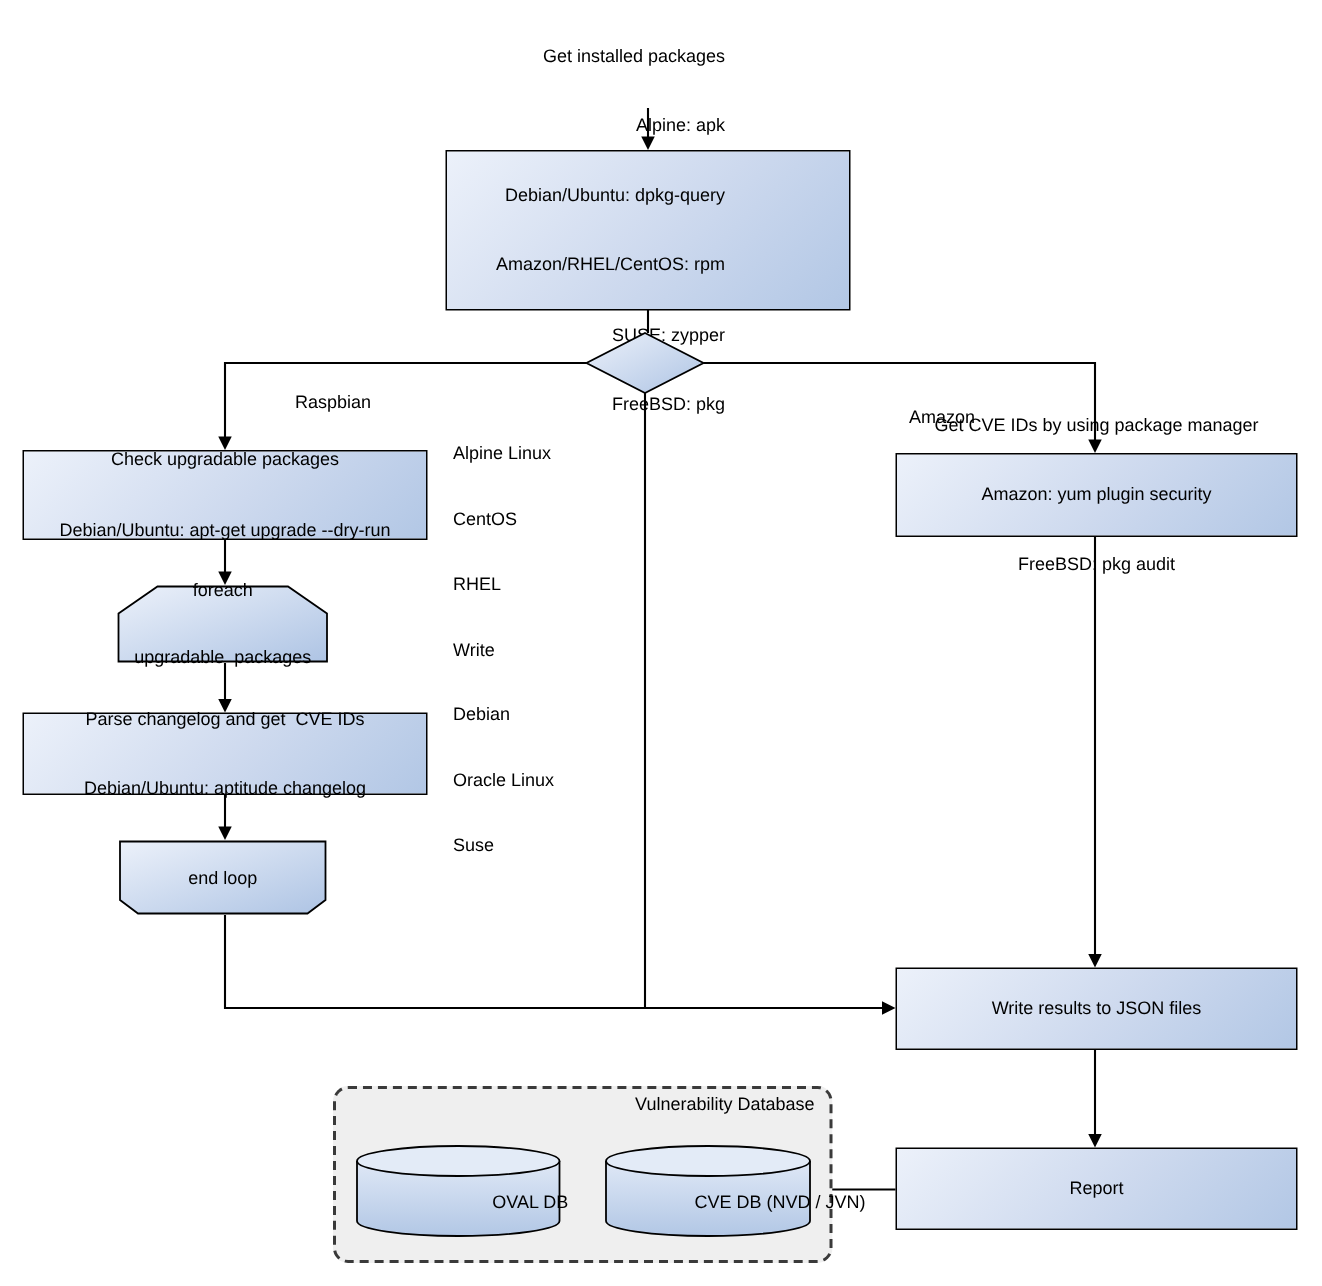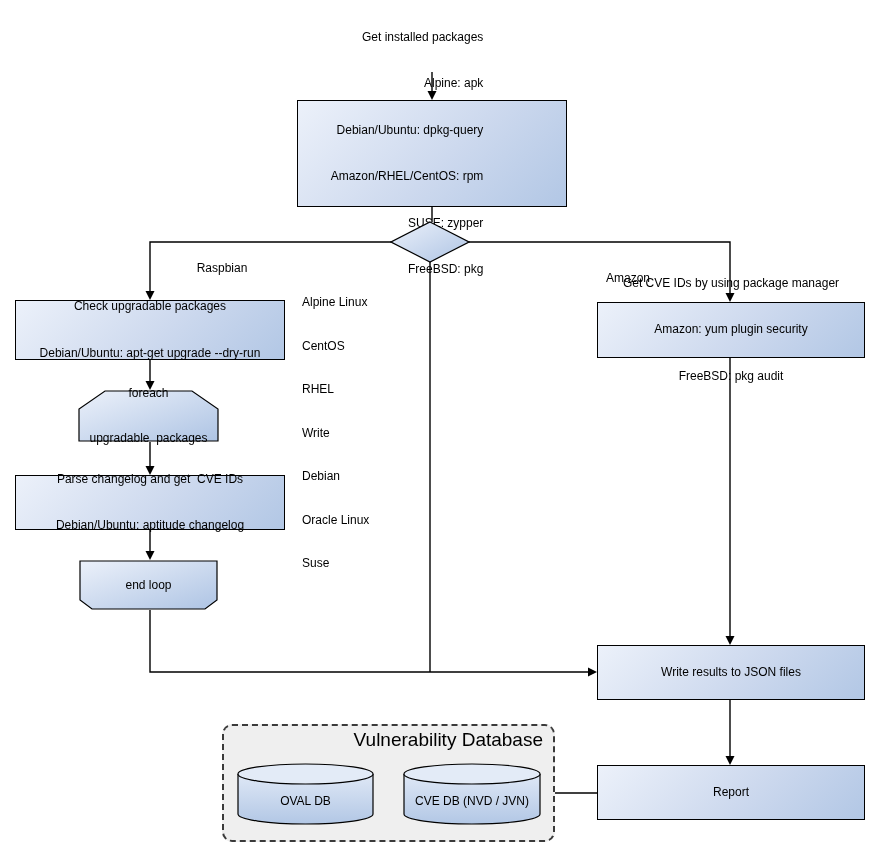--- a/index.html
+++ b/index.html
@@ -14,24 +14,24 @@
   .node.ralign .txt{text-align:right;}
   .shape{position:absolute;}
   .shape .lbl{position:absolute;left:0;top:0;width:100%;height:100%;
         display:flex;align-items:center;justify-content:center;
         font-size:12px;text-align:center;line-height:15px;white-space:pre-wrap;}
   .edge-label{position:absolute;font-size:12px;line-height:14.5px;white-space:pre-wrap;}
   .edge-label.ralign{text-align:left;}
   .edge-label.calign{text-align:center;}
   .group{position:absolute;border:2px dashed #3a3a3a;border-radius:10px;
          background:#efefef;box-sizing:border-box;}
-  .group-title{position:absolute;top:3px;right:10px;font-size:19px;}
+  .group-title{position:absolute;top:3px;right:10px;font-size:12px;}
   .cyl{position:absolute;}
   .cyl .lbl{position:absolute;left:0;top:14px;width:100%;height:calc(100% - 14px);
-        display:flex;align-items:center;justify-content:center;font-size:12px;}
+        display:flex;align-items:center;justify-content:center;font-size:12px;padding-left:48px;}
 </style>
 </head>
 <body>
 
 <div id="canvas">
 
   <svg class="layer" width="881" height="857" viewBox="0 0 881 857">
     <g stroke="#000" stroke-width="1.4" fill="none">
       <line x1="432" y1="72" x2="432" y2="92"></line>
       <line x1="432" y1="193" x2="432" y2="222"></line>

